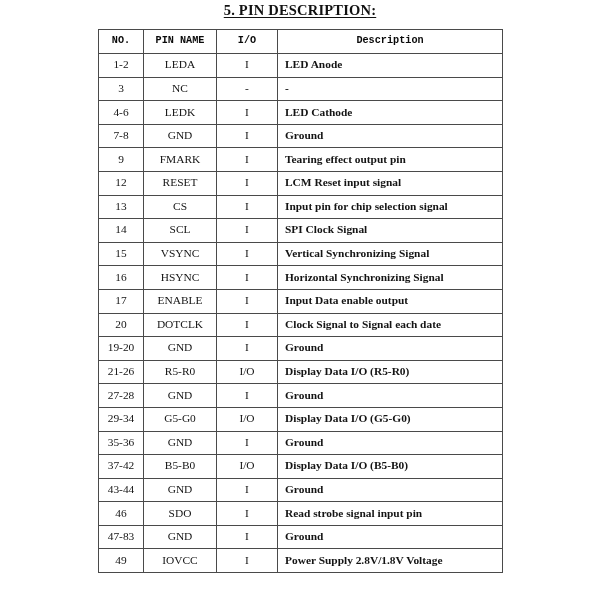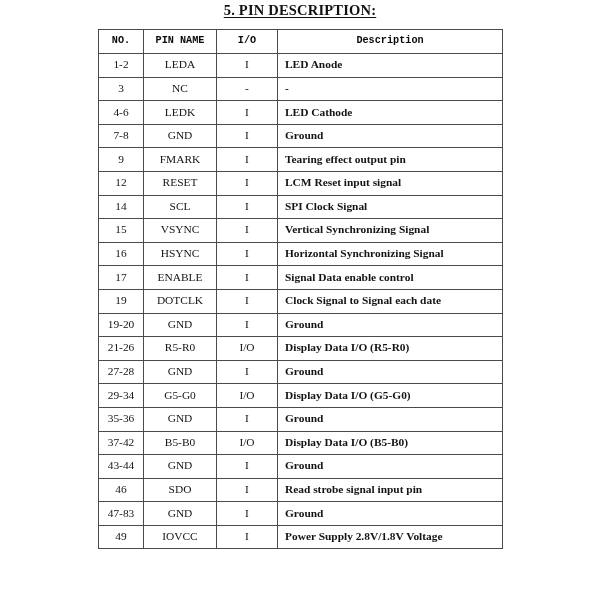--- a/index.html
+++ b/index.html
@@ -154,20 +154,26 @@
             <td class="col-io">I</td>
             <td class="col-desc">Tearing effect output pin</td>
           </tr>
           <tr>
             <td class="col-no">12</td>
             <td class="col-pin">RESET</td>
             <td class="col-io">I</td>
             <td class="col-desc">LCM Reset input signal</td>
           </tr>
           <tr>
+            <td class="col-no">13</td>
+            <td class="col-pin">CS</td>
+            <td class="col-io">I</td>
+            <td class="col-desc">Input pin for chip selection signal</td>
+          </tr>
+          <tr>
             <td class="col-no">14</td>
             <td class="col-pin">SCL</td>
             <td class="col-io">I</td>
             <td class="col-desc">SPI Clock Signal</td>
           </tr>
           <tr>
             <td class="col-no">15</td>
             <td class="col-pin">VSYNC</td>
             <td class="col-io">I</td>
             <td class="col-desc">Vertical Synchronizing Signal</td>
@@ -175,24 +181,24 @@
           <tr>
             <td class="col-no">16</td>
             <td class="col-pin">HSYNC</td>
             <td class="col-io">I</td>
             <td class="col-desc">Horizontal Synchronizing Signal</td>
           </tr>
           <tr>
             <td class="col-no">17</td>
             <td class="col-pin">ENABLE</td>
             <td class="col-io">I</td>
-            <td class="col-desc">Signal Data enable control</td>
-          </tr>
-          <tr>
-            <td class="col-no">19</td>
+            <td class="col-desc">Input Data enable output</td>
+          </tr>
+          <tr>
+            <td class="col-no">20</td>
             <td class="col-pin">DOTCLK</td>
             <td class="col-io">I</td>
             <td class="col-desc">Clock Signal to Signal each date</td>
           </tr>
           <tr>
             <td class="col-no">19-20</td>
             <td class="col-pin">GND</td>
             <td class="col-io">I</td>
             <td class="col-desc">Ground</td>
           </tr>

